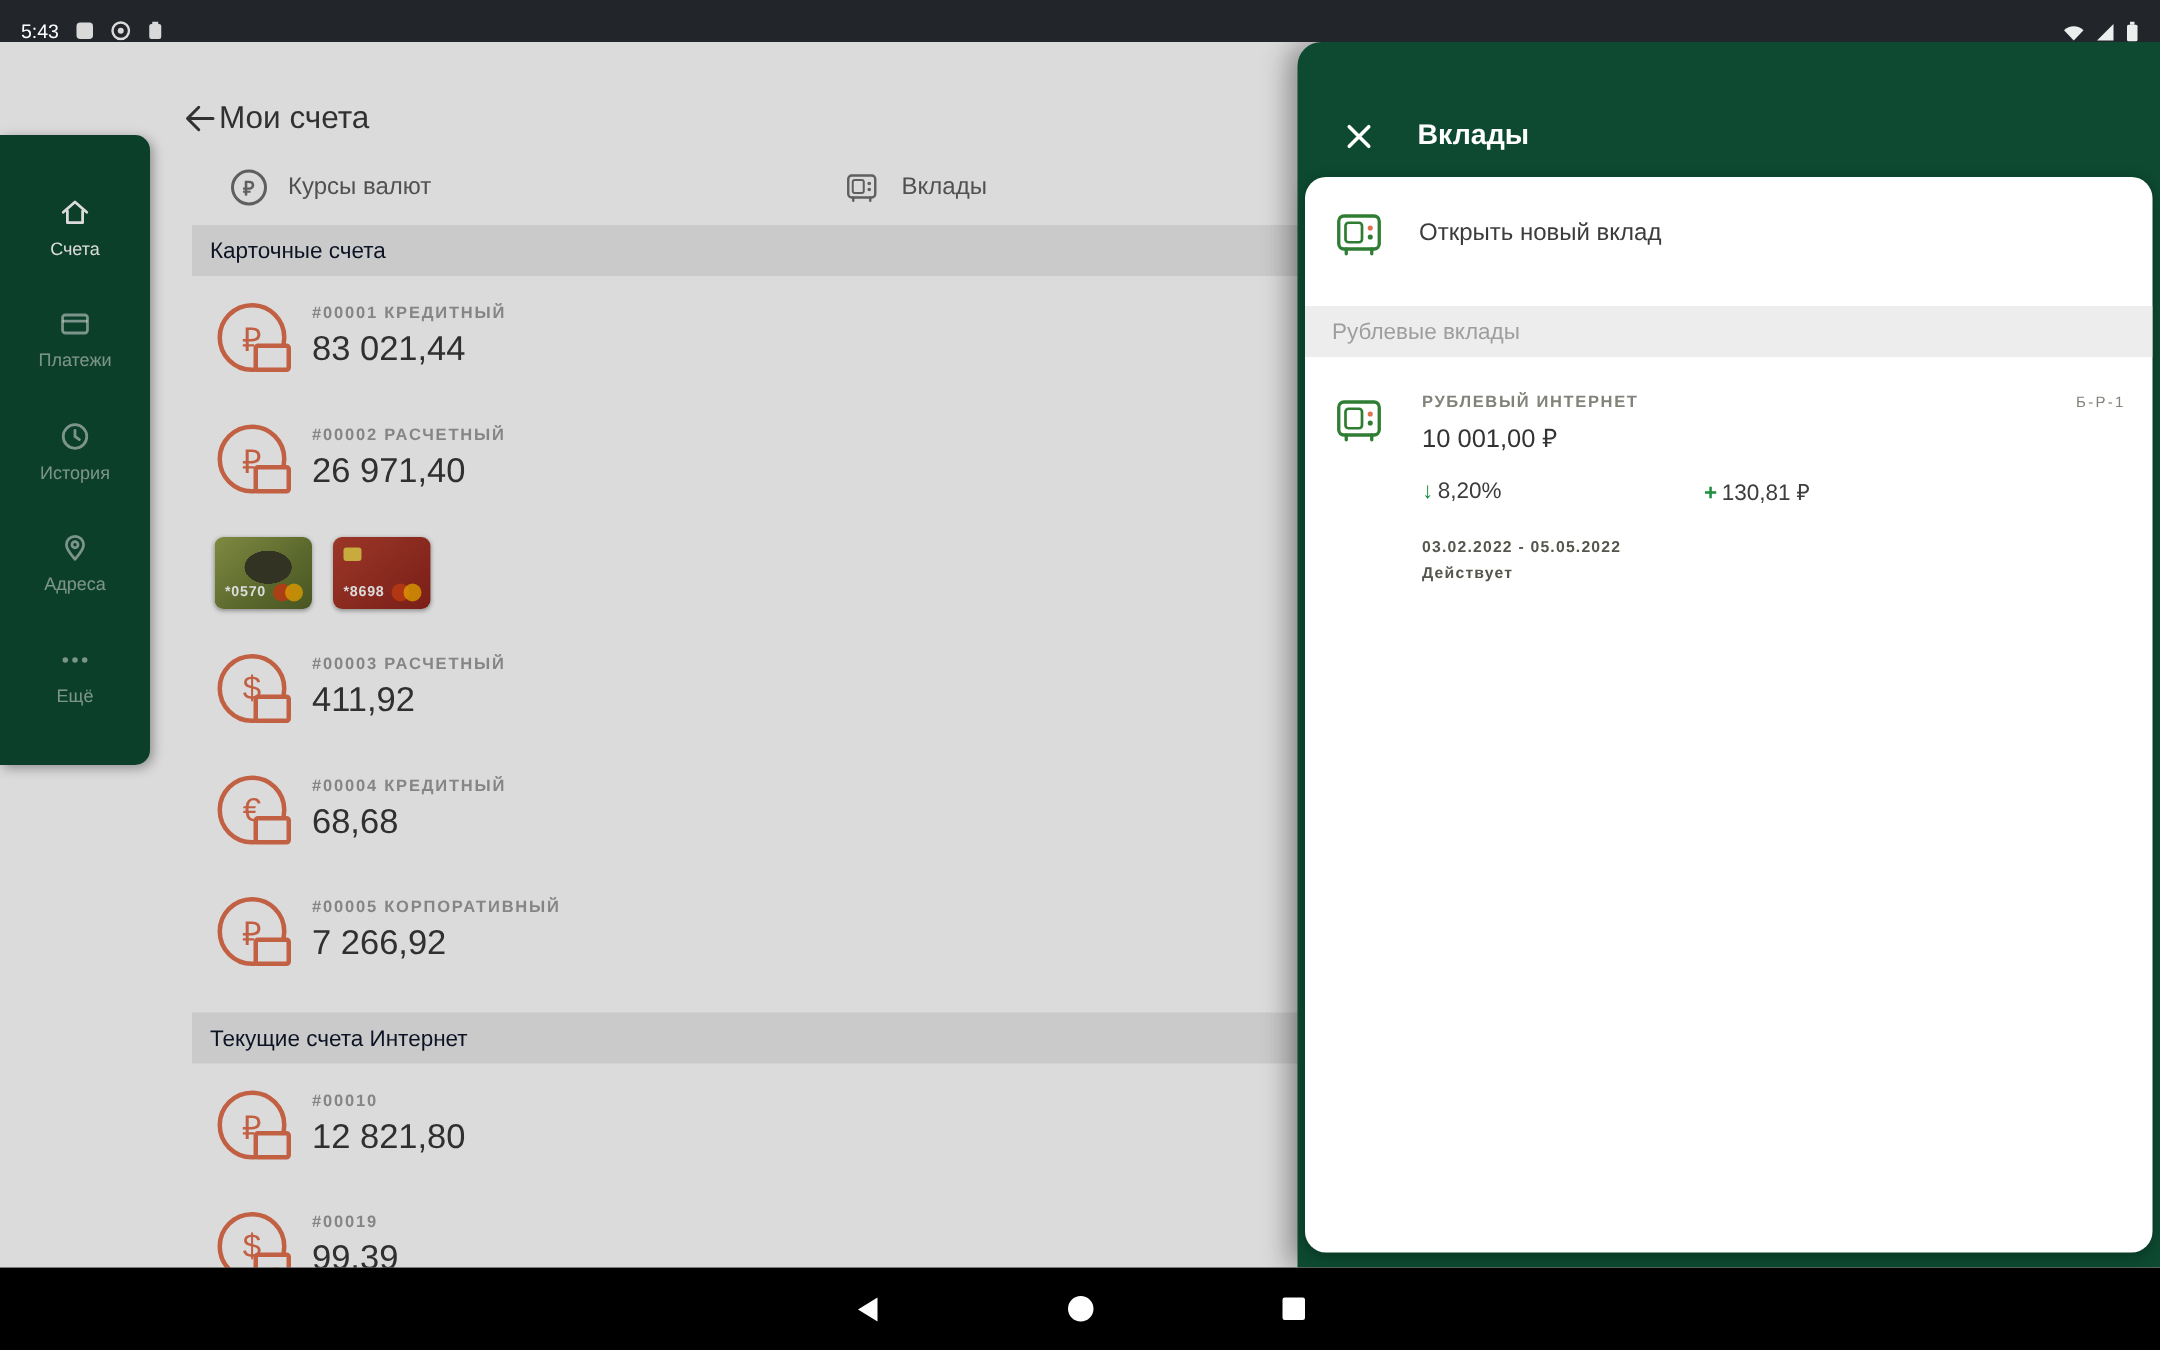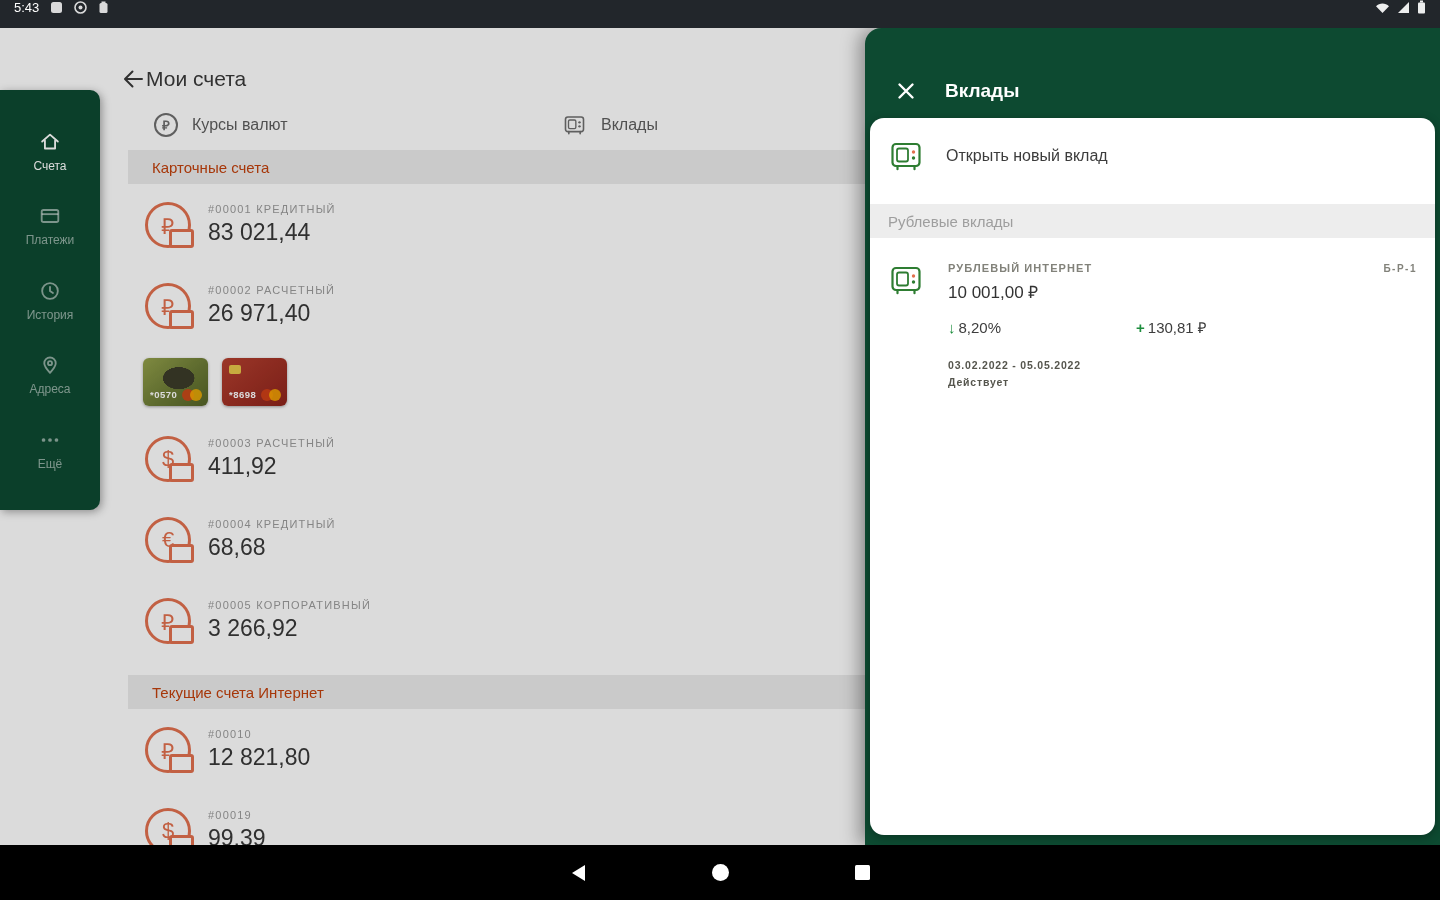--- a/index.html
+++ b/index.html
@@ -2,51 +2,51 @@
 <html style="--primary-green: #0d4a31; --accent-orange: #e2704e; --positive-green: #1e8e3e;"><head>
 <meta charset="utf-8">
 <style>
   *{margin:0;padding:0;box-sizing:border-box}
   html,body{width:1440px;height:900px}
   body{font-family:"Liberation Sans",sans-serif;background:#000;overflow:hidden}
   .screen{position:relative;width:1440px;height:900px;background:#fff;overflow:hidden}
 
   
   .status-bar{position:absolute;top:0;left:0;right:0;height:28px;background:#22262b;
-    display:flex;align-items:flex-start;justify-content:space-between;padding:0 14px;z-index:60}
+    display:flex;align-items:flex-end;justify-content:space-between;padding:0 14px;z-index:60}
   .sb-left{display:flex;align-items:center;gap:11px}
   .sb-time{color:#fff;font-size:13px}
   .sb-ic{display:inline-flex;opacity:.92}
   .sb-right{display:flex;align-items:center;gap:7px}
 
   
   .content{position:absolute;top:28px;left:0;right:0;bottom:55px;background:#fff;overflow:hidden}
   .main-content{position:absolute;inset:0;padding-left:128px;overflow:hidden;z-index:1}
 
   .screen-header{display:flex;align-items:center;padding-top:36px;margin-left:-8px;height:66px}
   .back-btn{display:inline-flex;cursor:pointer}
   .screen-title{font-size:21px;font-weight:400;color:#3a3a3a}
 
   .quick-row{display:flex;margin-top:16px;height:30px}
   .quick-item{display:flex;align-items:center;gap:14px;color:#5f5f5f;font-size:16px;padding-left:26px;cursor:pointer}
   .quick-item.first{width:408px}
   .coin-icon{width:24px;height:24px;border:2px solid #6f6f6f;border-radius:50%;color:#6f6f6f;
     font-size:13px;font-weight:bold;display:inline-flex;align-items:center;justify-content:center}
 
   .band{margin-top:10px;height:34px;background:#ececec;display:flex;align-items:center;
-    padding-left:24px;font-size:15px;color:#c2410c}
+    padding-left:12px;font-size:15px;color:#0f172a}
   .band.second{margin-top:14px}
 
   .acct-row{display:flex;align-items:center;gap:17px;height:81px;padding-left:17px;cursor:pointer}
   .cur-icon{width:46px;height:46px;min-width:46px;border-radius:50%;border:3px solid var(--accent-orange,#e2704e);
     color:var(--accent-orange,#e2704e);display:flex;align-items:center;justify-content:center;
     font-size:22px;font-weight:400;position:relative}
   .cur-icon::after{content:"";position:absolute;right:-6px;bottom:-3px;width:19px;height:13px;
     border:3px solid var(--accent-orange,#e2704e);border-radius:3px;background:#fff}
-  .acct-label{font-size:11px;font-weight:normal;letter-spacing:1.2px;color:#9b9b9b}
+  .acct-label{font-size:11px;font-weight:bold;letter-spacing:1.2px;color:#9b9b9b}
   .acct-amount{font-size:23px;color:#383838;margin-top:4px}
 
   .cards-row{display:flex;gap:14px;padding-left:15px;margin:12px 0;height:48px}
   .bank-card{width:65px;height:48px;border-radius:6px;position:relative;cursor:pointer;
     box-shadow:0 1px 3px rgba(0,0,0,.35)}
   .bank-card.green{background:radial-gradient(ellipse 40% 38% at 55% 42%,#3c3c29 0%,#3c3c29 60%,transparent 61%),
     linear-gradient(140deg,#94a14b 0%,#6d7c36 55%,#556428 100%)}
   .bank-card.red{background:linear-gradient(140deg,#b5402f 0%,#8e241c 100%)}
   .card-num{position:absolute;left:7px;bottom:6px;color:#fff;font-size:9.5px;font-weight:bold;letter-spacing:.5px}
   .chip{position:absolute;left:7px;top:7px;width:12px;height:9px;background:#e8c84a;border-radius:2px}
@@ -86,21 +86,21 @@
   .open-new{height:76px;display:flex;align-items:center;gap:22px;padding-left:18px;cursor:pointer}
   .open-new-label{font-size:16px;color:#3c3c3c}
 
   .panel-band{margin-top:10px;height:34px;background:#ededed;display:flex;align-items:center;
     padding-left:18px;font-size:15px;color:#9e9e9e}
 
   .deposit-item{display:flex;gap:24px;padding:24px 18px 0 18px;cursor:pointer}
   .dep-main{flex:1}
   .dep-top{display:flex;justify-content:space-between;align-items:baseline}
   .dep-name{font-size:11px;font-weight:bold;letter-spacing:1.1px;color:#82827a}
-  .dep-code{font-size:10px;font-weight:bold;letter-spacing:1.5px;color:#82827a}
+  .dep-code{font-size:10px;font-weight:normal;letter-spacing:1.5px;color:#82827a}
   .dep-amount{font-size:17px;color:#333;margin-top:6px}
   .dep-metrics{display:flex;align-items:center;margin-top:14px;font-size:15px;color:#3d3d3d}
   .dep-income{margin-left:135px}
   .green-glyph{font-style:normal;color:#1e8e3e;font-weight:bold;margin-right:3px}
   .dep-period{margin-top:22px;font-size:10.5px;font-weight:bold;letter-spacing:.8px;color:#55554d}
   .dep-status{margin-top:5px;font-size:10.5px;font-weight:bold;letter-spacing:.8px;color:#55554d}
 
   
   .bottom-nav{position:absolute;bottom:0;left:0;right:0;height:55px;background:#000;z-index:60;
     display:flex;align-items:center;justify-content:center;gap:124px}
@@ -237,21 +237,21 @@
           <div class="acct-amount">68,68</div>
         </div>
       </div>
 
       <div class="acct-row">
         <span class="cur-icon">
             <span>₽</span>
           </span>
         <div>
           <div class="acct-label">#00005 КОРПОРАТИВНЫЙ</div>
-          <div class="acct-amount">3 266,92</div>
+          <div class="acct-amount">7 266,92</div>
         </div>
       </div>
 
       <div class="band second">Текущие счета Интернет</div>
 
       <div class="acct-row">
         <span class="cur-icon">
             <span>₽</span>
           </span>
         <div>

